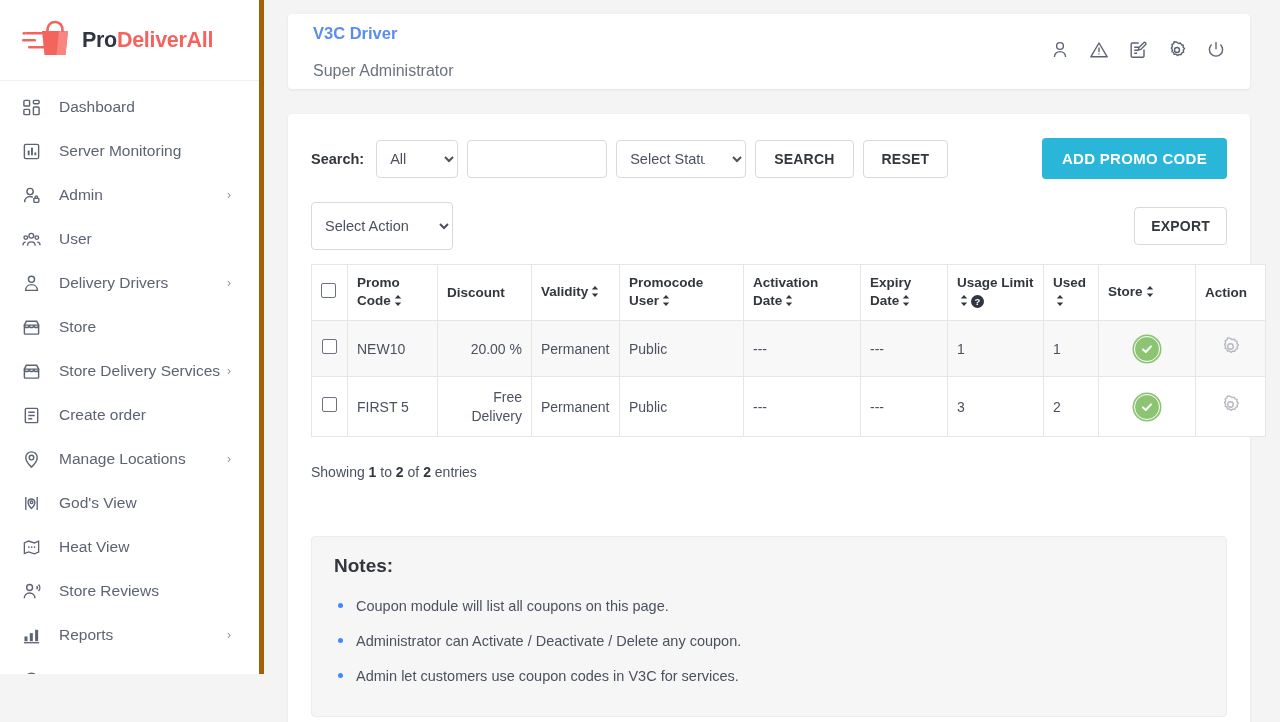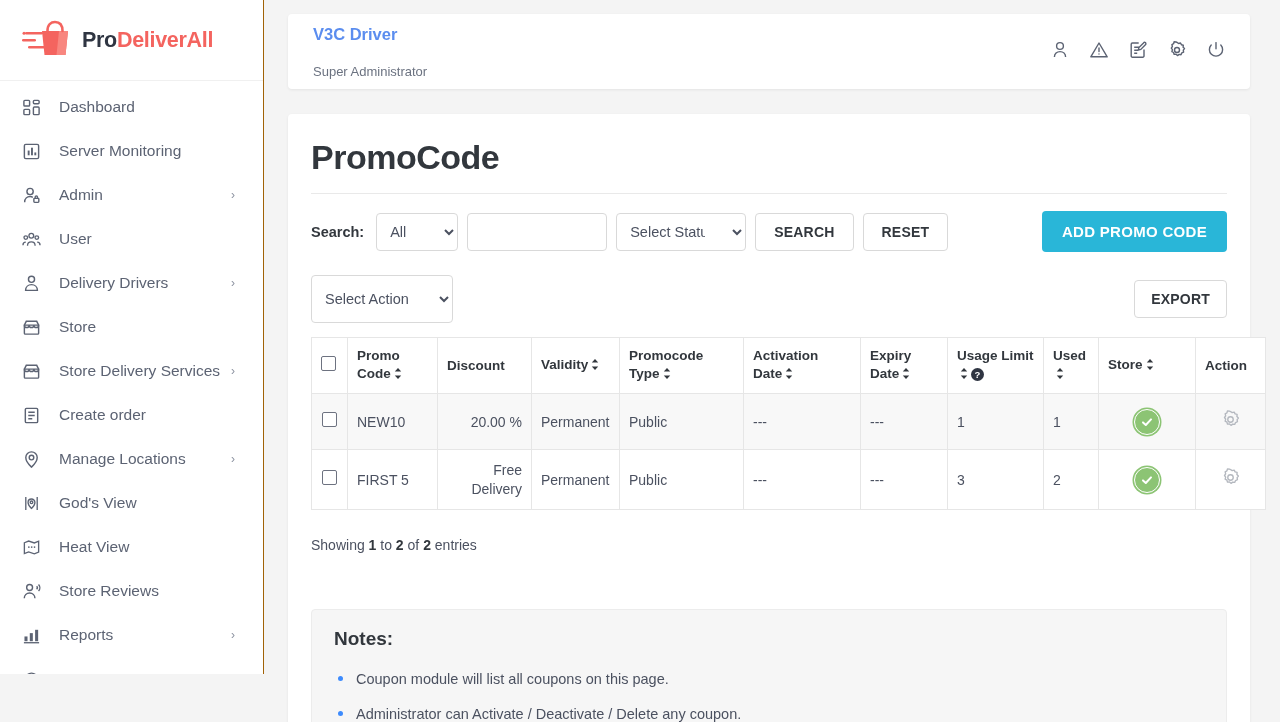--- a/index.html
+++ b/index.html
@@ -15,21 +15,21 @@
   .app { display: flex; width: 1280px; height: 722px; }
 
   
   .sidebar {
     width: 264px;
     height: 674px;
     background: #ffffff;
     flex: 0 0 264px;
     position: relative;
     overflow: hidden;
-    border-right: 1px solid #a16207;
+    border-right: 5px solid #a16207;
   }
   .logo-wrap {
     height: 81px;
     display: flex;
     align-items: center;
     padding-left: 22px;
     background: #fff;
     border-bottom: 1px solid #f0f0f0;
   }
   .logo-mark { width: 58px; height: 42px; flex: 0 0 58px; }
@@ -98,21 +98,21 @@
   }
   .topbar-txt { flex: 1; }
   .topbar-title {
     color: #5b8def;
     font-size: 16.5px;
     font-weight: 600;
     line-height: 1.25;
   }
   .topbar-sub {
     color: #6b7280;
-    font-size: 13px;
+    font-size: 16px;
     margin-top: 19px;
   }
   .topbar-icons { display: flex; align-items: center; gap: 19px; }
   .ticon { color: #5c6373; display: block; cursor: pointer; }
 
   
   .content { padding: 24px 23px 20px 23px; }
   .page-title {
     font-size: 34px;
     font-weight: 700;
@@ -525,21 +525,20 @@
           <svg width="20" height="20" viewBox="0 0 20 20" fill="none" stroke="#5c6373" stroke-width="1.4" stroke-linecap="round">
             <path d="M10 2.6v6.2"></path>
             <path d="M14.8 5a6.6 6.6 0 1 1-9.6 0"></path>
           </svg>
         </span>
       </div>
     </div>
 
     <div class="card content">
 
-      <div class="page-title">PromoCode</div>
 
       <div class="filters">
         <span class="search-label">Search:</span>
 
         <select class="ctl sel-all">
           <option>All</option>
         </select>
 
         <input class="ctl txt-search" type="text" value="" style="">
 
@@ -591,21 +590,21 @@
             <th class="num">
               <span>Discount</span>
             </th>
             <th>
               <span>Validity</span><span class="sorticon"><svg width="8" height="11" viewBox="0 0 8 11">
                     <path d="M4 0 7.2 3.6H.8z" fill="#32373d"></path>
                     <path d="M4 11 .8 7.4h6.4z" fill="#32373d"></path>
                   </svg></span>
             </th>
             <th>
-              <span>Promocode Type</span><span class="sorticon"><svg width="8" height="11" viewBox="0 0 8 11">
+              <span>Promocode User</span><span class="sorticon"><svg width="8" height="11" viewBox="0 0 8 11">
                     <path d="M4 0 7.2 3.6H.8z" fill="#32373d"></path>
                     <path d="M4 11 .8 7.4h6.4z" fill="#32373d"></path>
                   </svg></span>
             </th>
             <th>
               <span>Activation Date</span><span class="sorticon"><svg width="8" height="11" viewBox="0 0 8 11">
                     <path d="M4 0 7.2 3.6H.8z" fill="#32373d"></path>
                     <path d="M4 11 .8 7.4h6.4z" fill="#32373d"></path>
                   </svg></span>
             </th>

